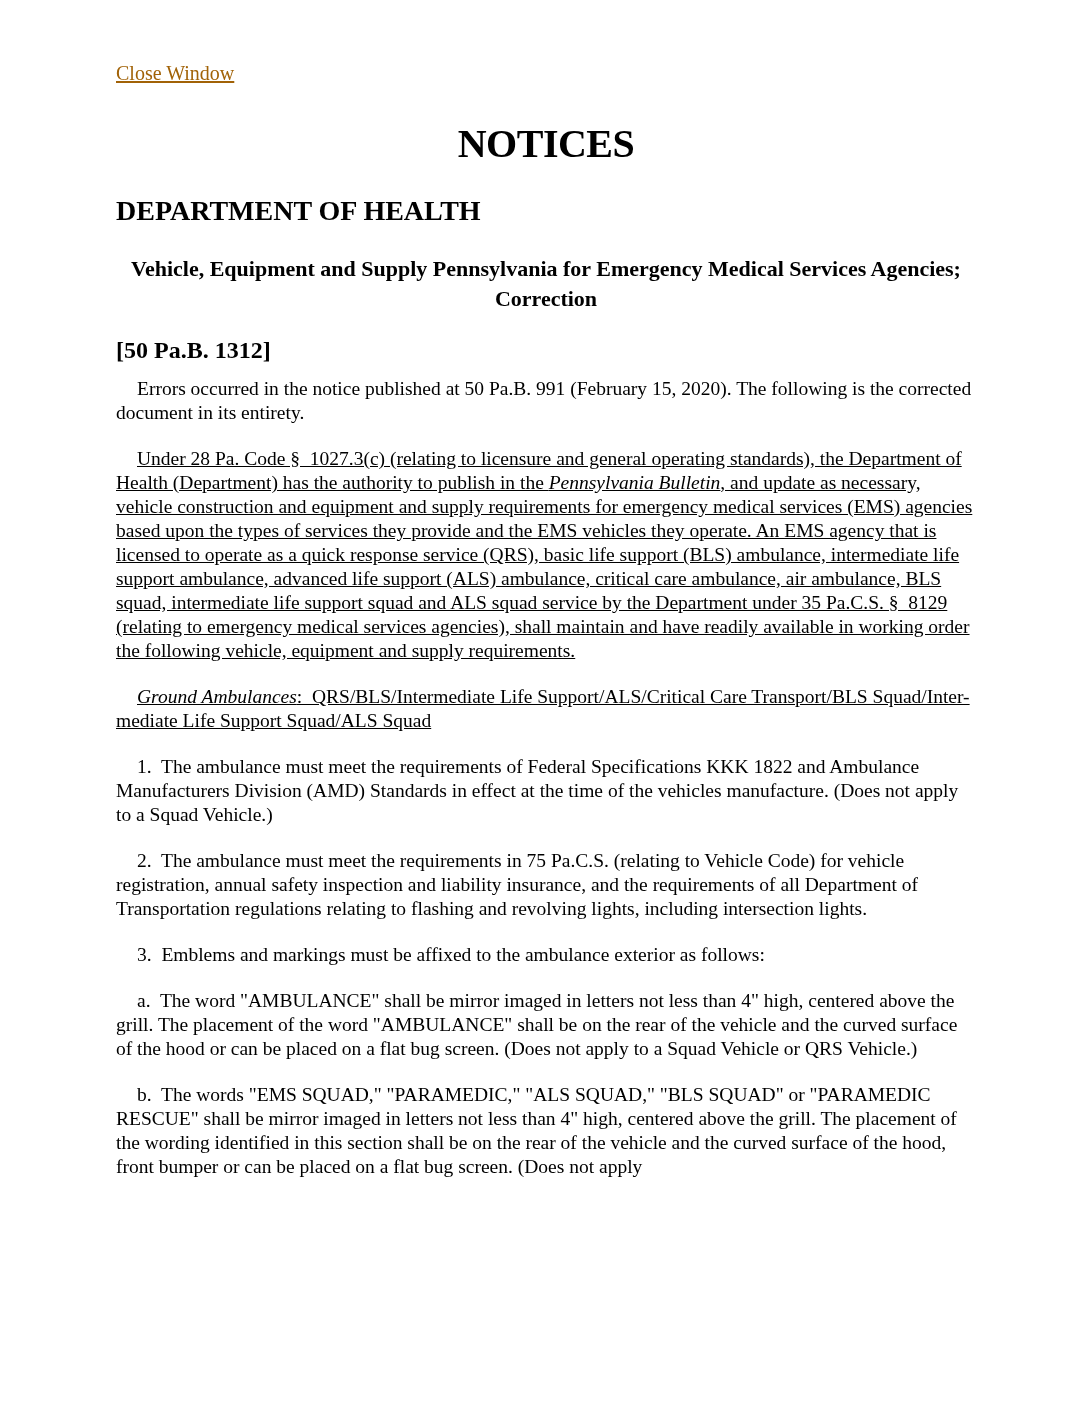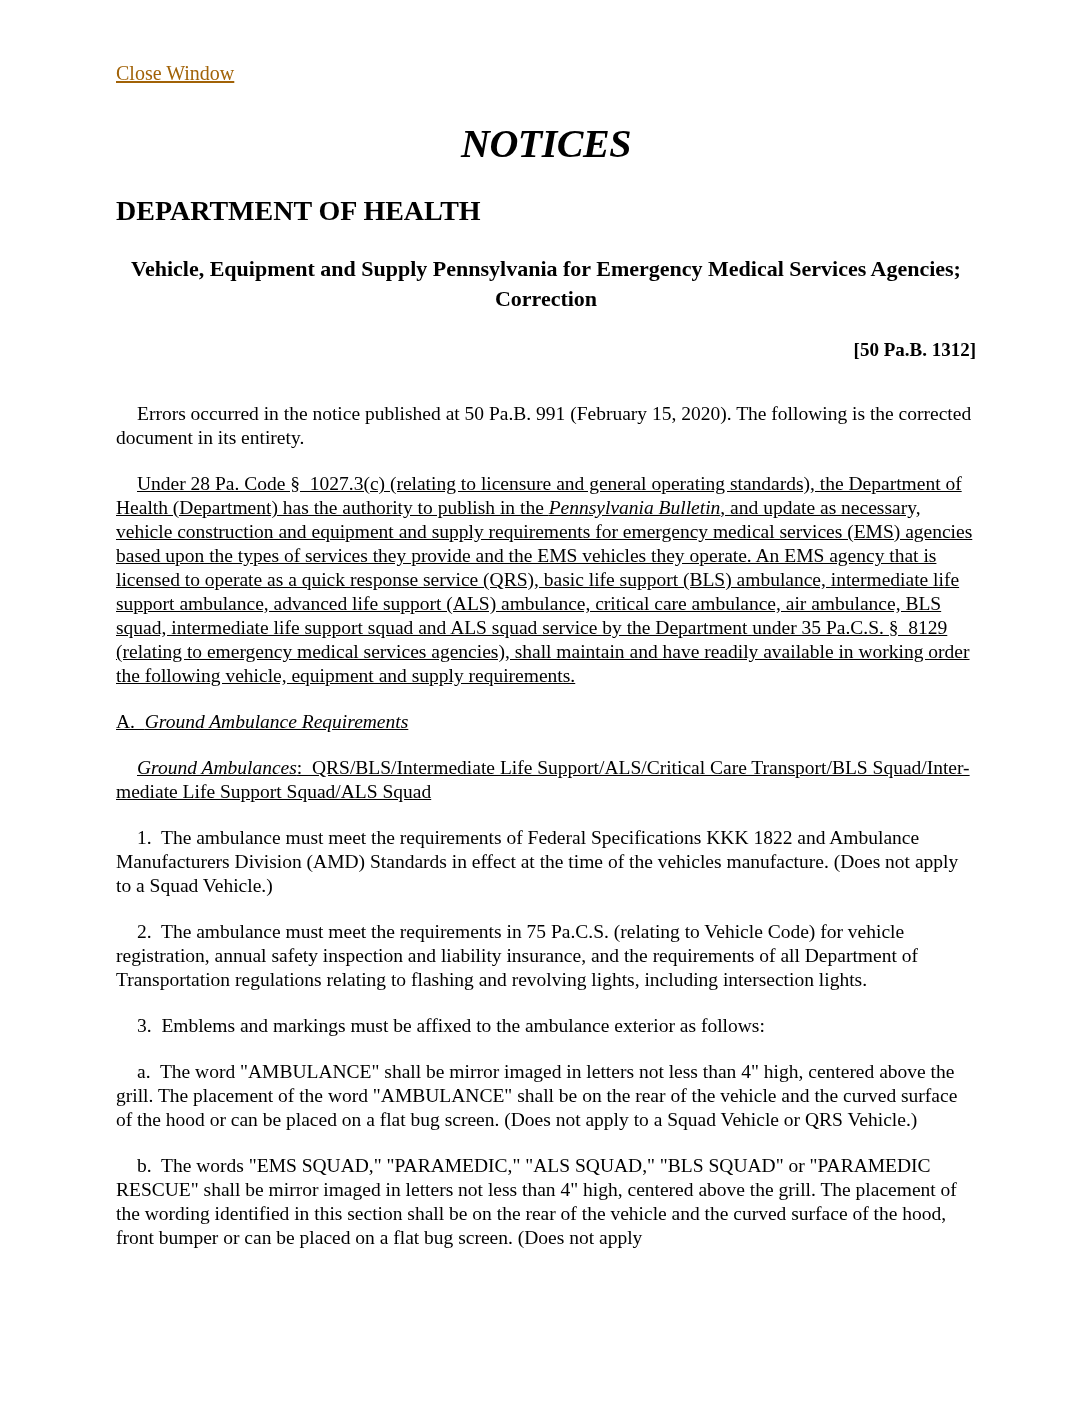--- a/index.html
+++ b/index.html
@@ -6,49 +6,48 @@
   body {
     width: 1088px; height: 1408px; overflow: hidden; position: relative;
     font-family: "Liberation Serif", "DejaVu Serif", serif;
     color: #000000;
   }
   .page { position: absolute; left: 116px; top: 60px; width: 860px; }
   .close-link {
     color: #a16207; text-decoration: underline; font-size: 20px; line-height: 26px;
     cursor: pointer; display: inline-block;
   }
-  h1.notices { text-align: center; font-size: 40px; font-weight: bold; margin: 34px 0 0 0; line-height: 48px; letter-spacing: -0.5px; font-style: italic; }
+  h1.notices { text-align: center; font-size: 40px; font-weight: bold; margin: 34px 0 0 0; line-height: 48px; letter-spacing: -0.5px; }
   h2.dept { text-align: left; font-size: 28px; font-weight: bold; margin: 26px 0 0 0; line-height: 34px; }
   h3.title { text-align: center; font-size: 22px; font-weight: bold; margin: 26px 0 0 0; line-height: 30px; }
-  .citation { text-align: right; font-size: 19px; font-weight: bold; margin-top: 24px; line-height: 24px; }
+  .citation { text-align: left; font-size: 24px; font-weight: bold; margin-top: 24px; line-height: 24px; }
   p.para { font-size: 19.5px; line-height: 24px; margin: 0; text-indent: 21px; }
   p.para.noindent { text-indent: 0; }
   .gap-a { margin-top: 22px !important; text-decoration: underline; }
   .gap-b { margin-top: 22px !important; }
   em { font-style: italic; }
 </style>
 </head>
 <body>
 
 <div class="page">
   <a class="close-link">Close Window</a>
 
   <h1 class="notices">NOTICES</h1>
   <h2 class="dept">DEPARTMENT OF HEALTH</h2>
   <h3 class="title">Vehicle, Equipment and Supply Pennsylvania for Emergency Medical Services Agencies; Correction</h3>
 
   <div class="citation">
     <div>[50 Pa.B. 1312]</div>
   </div>
 
-  <p class="para" style="margin-top:40px">Errors occurred in the notice published at 50 Pa.B. 991 (February 15, 2020). The following is the corrected document in its entirety.</p>
+  <p class="para" style="margin-top:15px">Errors occurred in the notice published at 50 Pa.B. 991 (February 15, 2020). The following is the corrected document in its entirety.</p>
 
   <p class="para gap-a"><span>Under 28 Pa. Code §&nbsp; 1027.3(c) (relating to licensure and general operating standards), the Department of Health (Department) has the authority to publish in the </span><em>Pennsylvania Bulletin</em><span>, and update as necessary, vehicle construction and equipment and supply requirements for emergency medical services (EMS) agencies based upon the types of services they provide and the EMS vehicles they operate. An EMS agency that is licensed to operate as a quick response service (QRS), basic life support (BLS) ambulance, intermediate life support ambulance, advanced life support (ALS) ambulance, critical care ambulance, air ambulance, BLS squad, intermediate life support squad and ALS squad service by the Department under 35 Pa.C.S. §&nbsp; 8129 (relating to emergency medical services agencies), shall maintain and have readily available in working order the following vehicle, equipment and supply requirements.</span></p>
 
-  <p class="para noindent gap-a"><span>A.&nbsp; </span><em>Ground Ambulance Requirements</em></p>
 
   <p class="para gap-a"><em>Ground Ambulances</em><span>:&nbsp; QRS/BLS/Intermediate Life Support/ALS/Critical Care Transport/BLS Squad/Inter- mediate Life Support Squad/ALS Squad</span></p>
 
   <p class="para gap-b">1.&nbsp; The ambulance must meet the requirements of Federal Specifications KKK 1822 and Ambulance Manufacturers Division (AMD) Standards in effect at the time of the vehicles manufacture. (Does not apply to a Squad Vehicle.)</p>
   <p class="para gap-b">2.&nbsp; The ambulance must meet the requirements in 75 Pa.C.S. (relating to Vehicle Code) for vehicle registration, annual safety inspection and liability insurance, and the requirements of all Department of Transportation regulations relating to flashing and revolving lights, including intersection lights.</p>
   <p class="para gap-b">3.&nbsp; Emblems and markings must be affixed to the ambulance exterior as follows:</p>
   <p class="para gap-b">a.&nbsp; The word "AMBULANCE" shall be mirror imaged in letters not less than 4" high, centered above the grill. The placement of the word "AMBULANCE" shall be on the rear of the vehicle and the curved surface of the hood or can be placed on a flat bug screen. (Does not apply to a Squad Vehicle or QRS Vehicle.)</p>
   <p class="para gap-b">b.&nbsp; The words "EMS SQUAD," "PARAMEDIC," "ALS SQUAD," "BLS SQUAD" or "PARAMEDIC RESCUE" shall be mirror imaged in letters not less than 4" high, centered above the grill. The placement of the wording identified in this section shall be on the rear of the vehicle and the curved surface of the hood, front bumper or can be placed on a flat bug screen. (Does not apply</p>
 </div>
 

